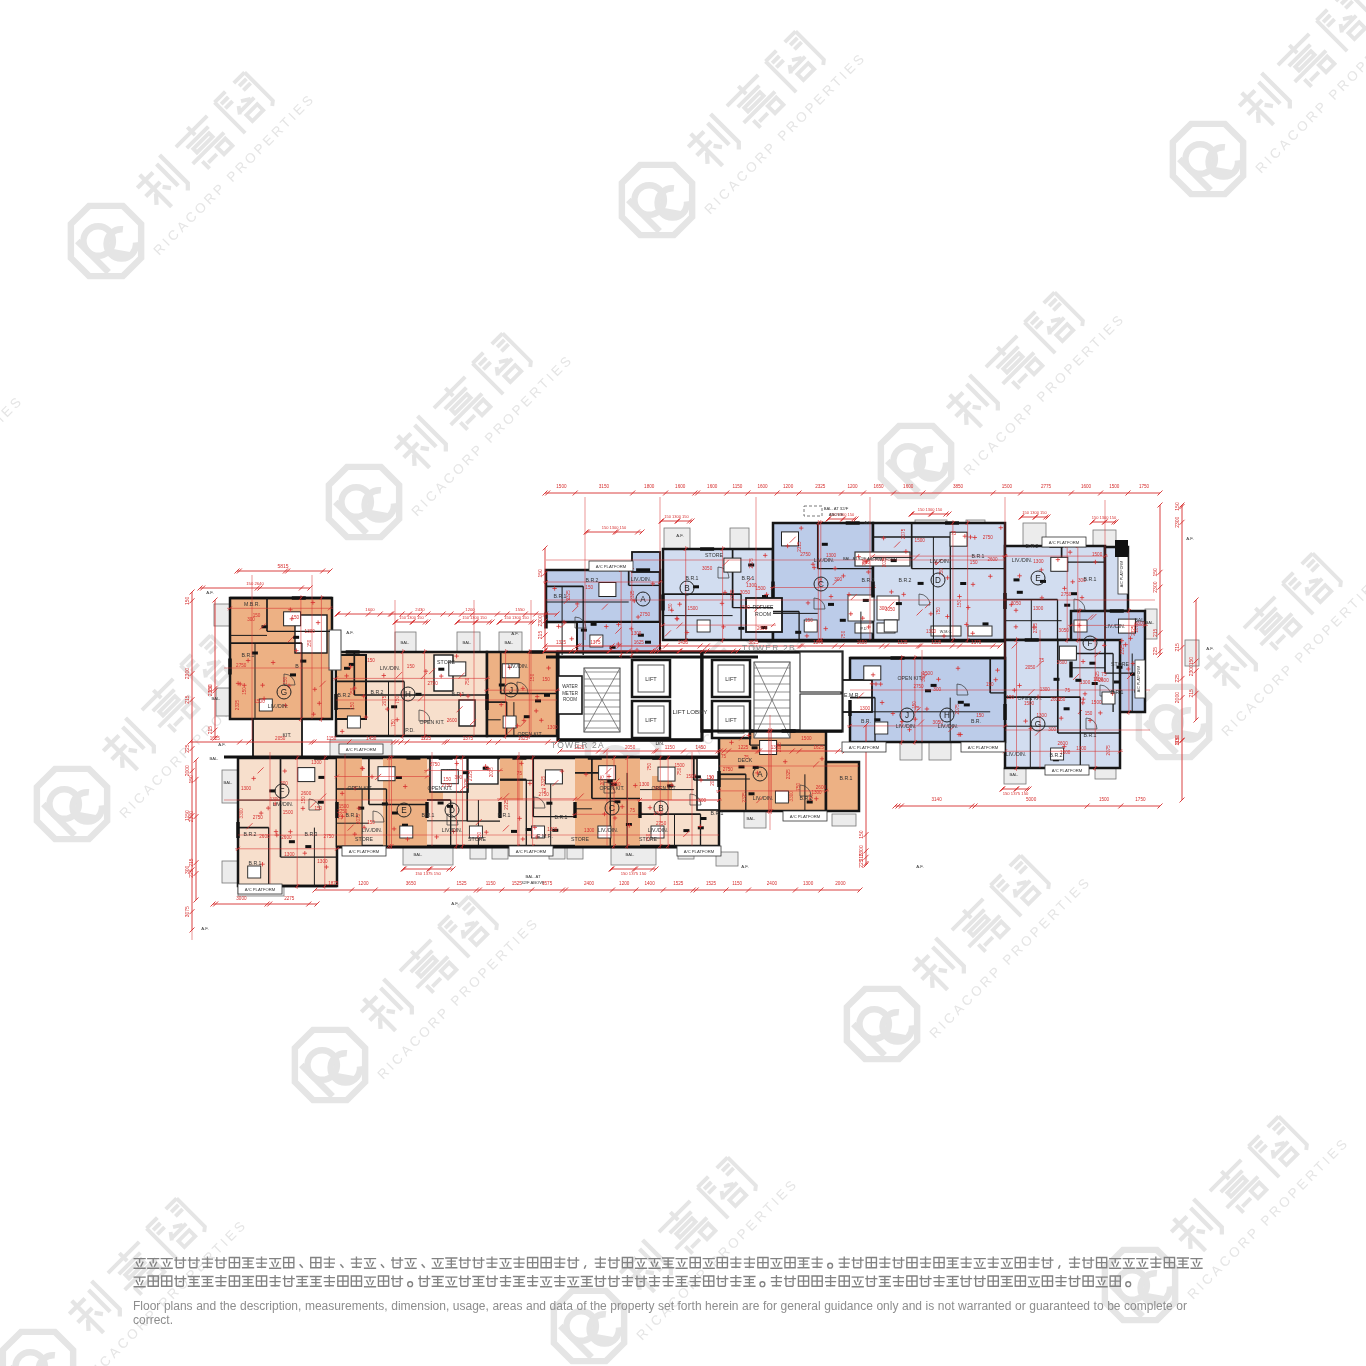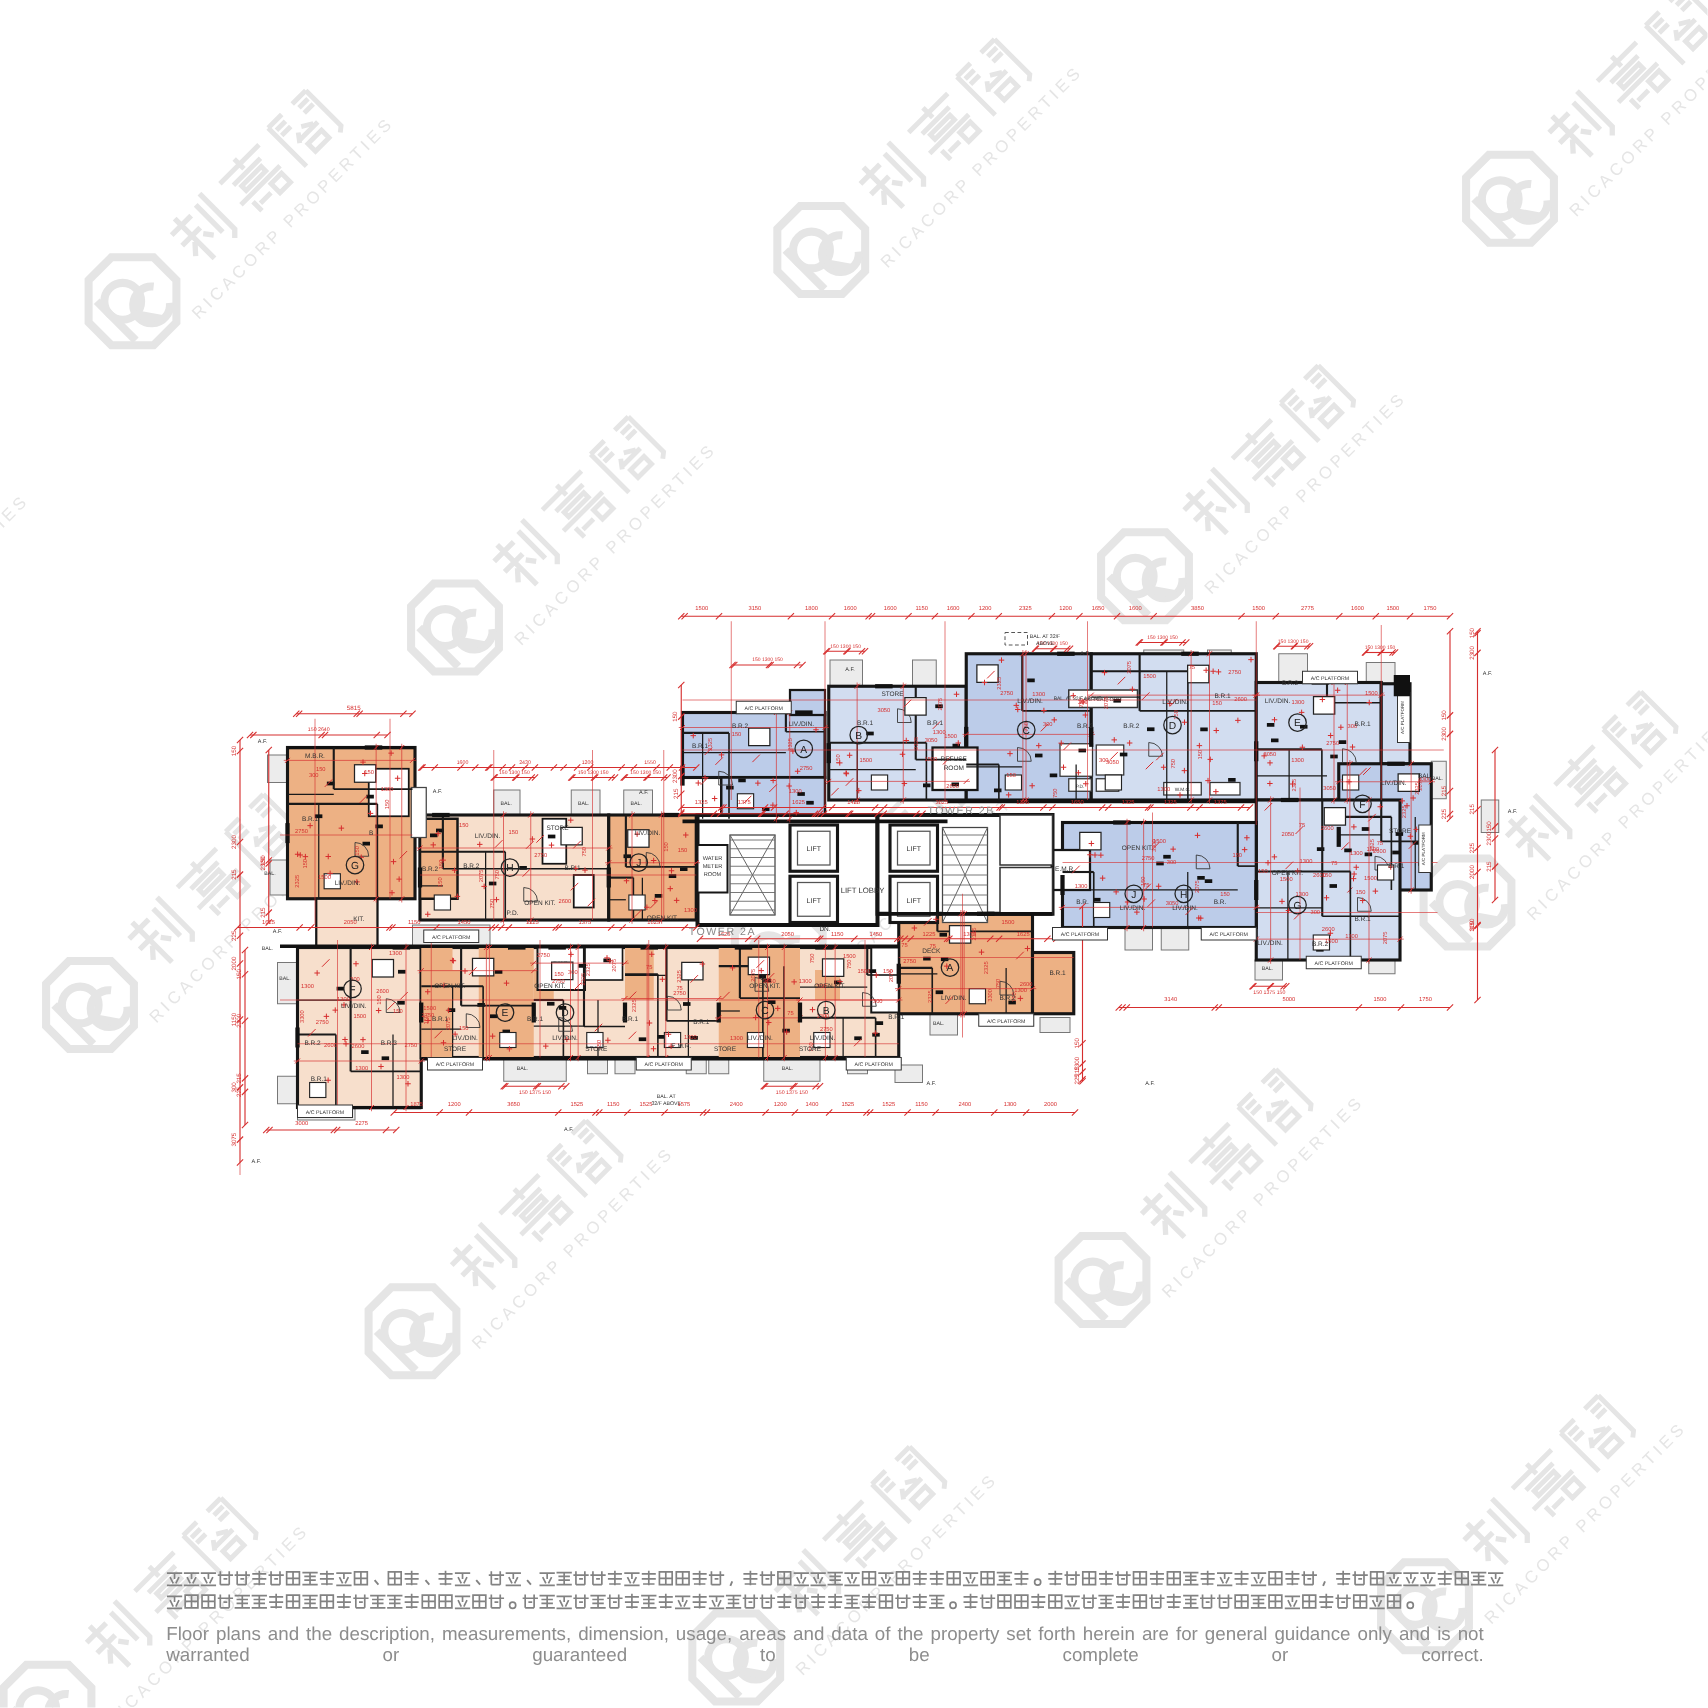--- a/index.html
+++ b/index.html
@@ -1,15 +1,15 @@
 <!DOCTYPE html>
 <html><head><meta charset="utf-8"><style>
 html,body{margin:0;padding:0;background:#fff}
 body{width:1366px;height:1366px;position:relative;font-family:"Liberation Sans",sans-serif}
-.eng{position:absolute;left:133px;top:1299px;width:1054px;font-size:15px;color:#8d8d8d}
+.eng{position:absolute;left:133px;top:1299px;width:1054px;font-size:12px;color:#8d8d8d}
 .eng div{height:16px;text-align:justify}
 .eng div.j{text-align-last:justify}
 .eng div.l{word-spacing:0.7px}
 </style></head><body>
 <svg width="1366" height="1366" viewBox="0 0 1366 1366" style="position:absolute;left:0;top:0">
 <defs>
 <g id="wlogo" fill="none" stroke="#e5e5e5">
         <path d="M -14 -40 L 14 -40 L 40 -14 L 40 14 L 14 40 L -14 40 L -40 14 L -40 -14 Z" stroke-width="7"></path>
         <circle cx="-6" cy="-6" r="16" stroke-width="7"></circle>
         <path d="M 22 4 A 16 16 0 1 0 22 24" stroke-width="7"></path>

